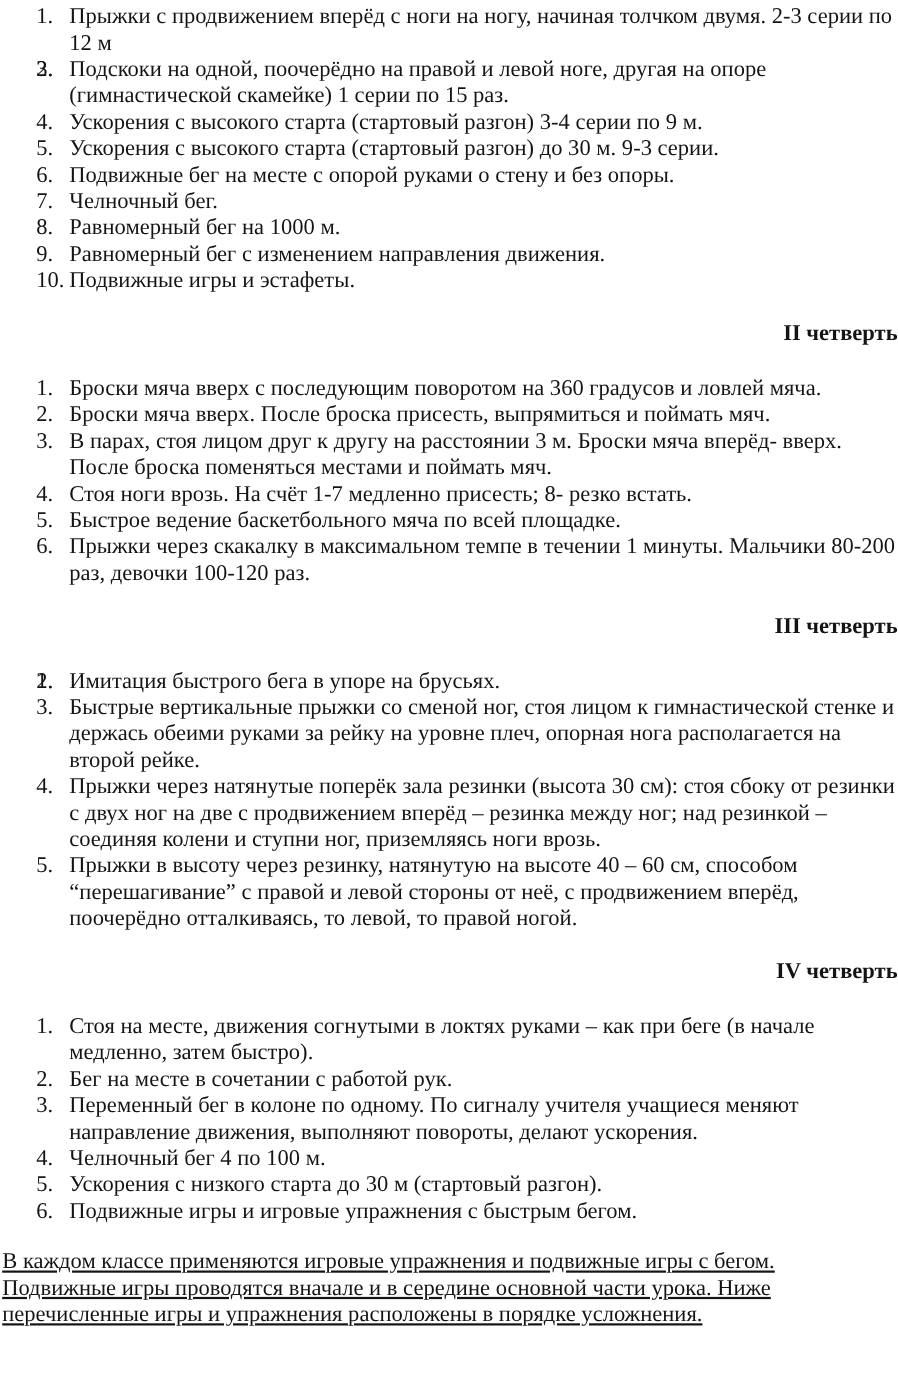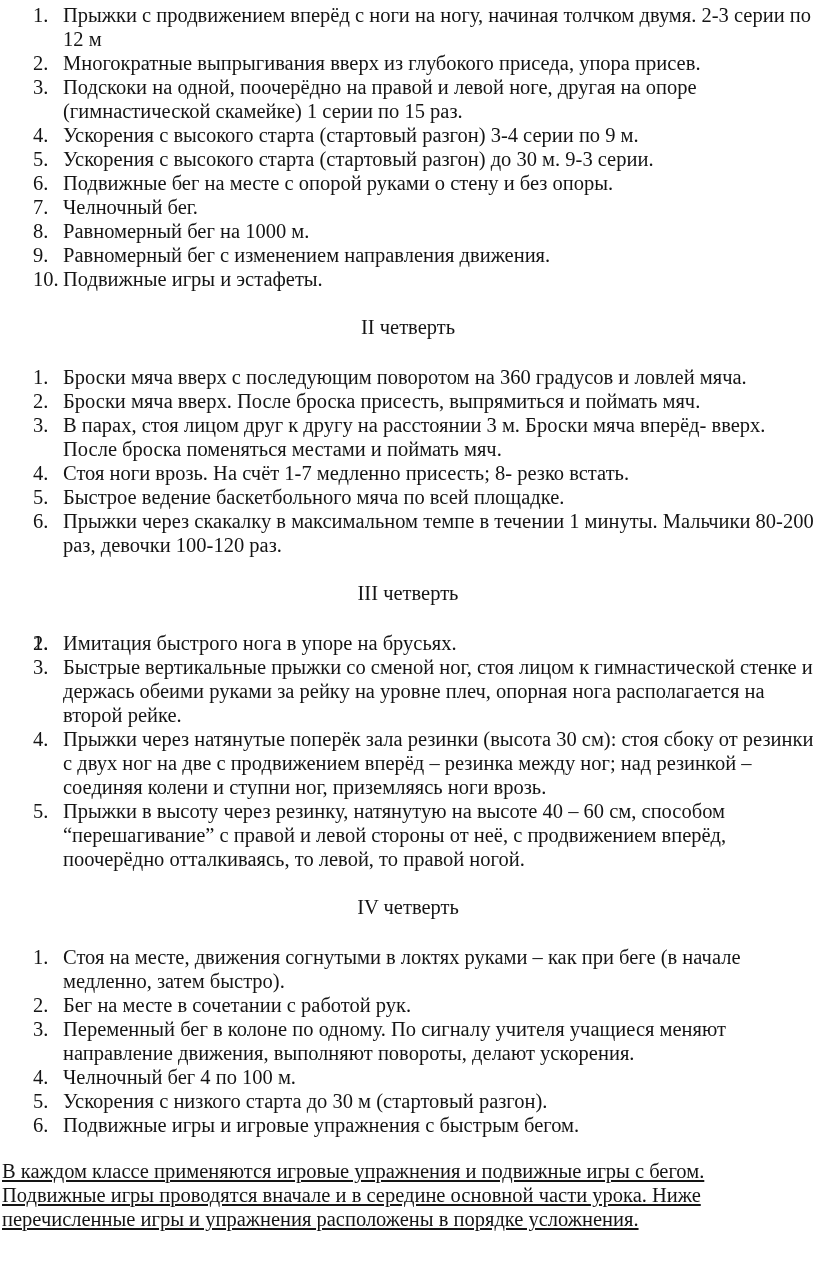--- a/index.html
+++ b/index.html
@@ -23,24 +23,24 @@
     width: 816px;
   }
   li.item .num {
     position: absolute;
     left: 33px;
     top: 0;
     white-space: nowrap;
   }
   h2.quarter-heading {
     margin: 24px 0 26px 0;
-    text-align: center;
+    text-align: right;
     font-size: 20.5px;
     line-height: 24px;
-    font-weight: normal;
+    font-weight: bold;
   }
   p.closing {
     margin: 22px 0 0 0;
     padding-left: 2px;
     width: 786px;
     text-decoration: underline;
   }
 </style>
 </head>
 <body>
@@ -48,21 +48,20 @@
 <div class="page">
 
   <section>
     <ol class="items">
       <li class="item">
         <span class="num">1.</span>
         <span class="txt">Прыжки с продвижением вперёд с ноги на ногу, начиная толчком двумя. 2-3 серии по 12 м</span>
       </li>
       <li class="item">
         <span class="num">2.</span>
-        <span class="txt">Многократные выпрыгивания вверх из глубокого приседа, упора присев.</span>
       </li>
       <li class="item">
         <span class="num">3.</span>
         <span class="txt">Подскоки на одной, поочерёдно на правой и левой ноге, другая на опоре (гимнастической скамейке) 1 серии по 15 раз.</span>
       </li>
       <li class="item">
         <span class="num">4.</span>
         <span class="txt">Ускорения с высокого старта (стартовый разгон) 3-4 серии по 9 м.</span>
       </li>
       <li class="item">
@@ -123,21 +122,21 @@
   </section>
 
   <section>
     <h2 class="quarter-heading">III четверть</h2>
     <ol class="items">
       <li class="item">
         <span class="num">1.</span>
       </li>
       <li class="item">
         <span class="num">2.</span>
-        <span class="txt">Имитация быстрого нога в упоре на брусьях.</span>
+        <span class="txt">Имитация быстрого бега в упоре на брусьях.</span>
       </li>
       <li class="item">
         <span class="num">3.</span>
         <span class="txt">Быстрые вертикальные прыжки со сменой ног, стоя лицом к гимнастической стенке и держась обеими руками за рейку на уровне плеч, опорная нога располагается на второй рейке.</span>
       </li>
       <li class="item">
         <span class="num">4.</span>
         <span class="txt">Прыжки через натянутые поперёк зала резинки (высота 30 см): стоя сбоку от резинки с двух ног на две с продвижением вперёд – резинка между ног; над резинкой – соединяя колени и ступни ног, приземляясь ноги врозь.</span>
       </li>
       <li class="item">

